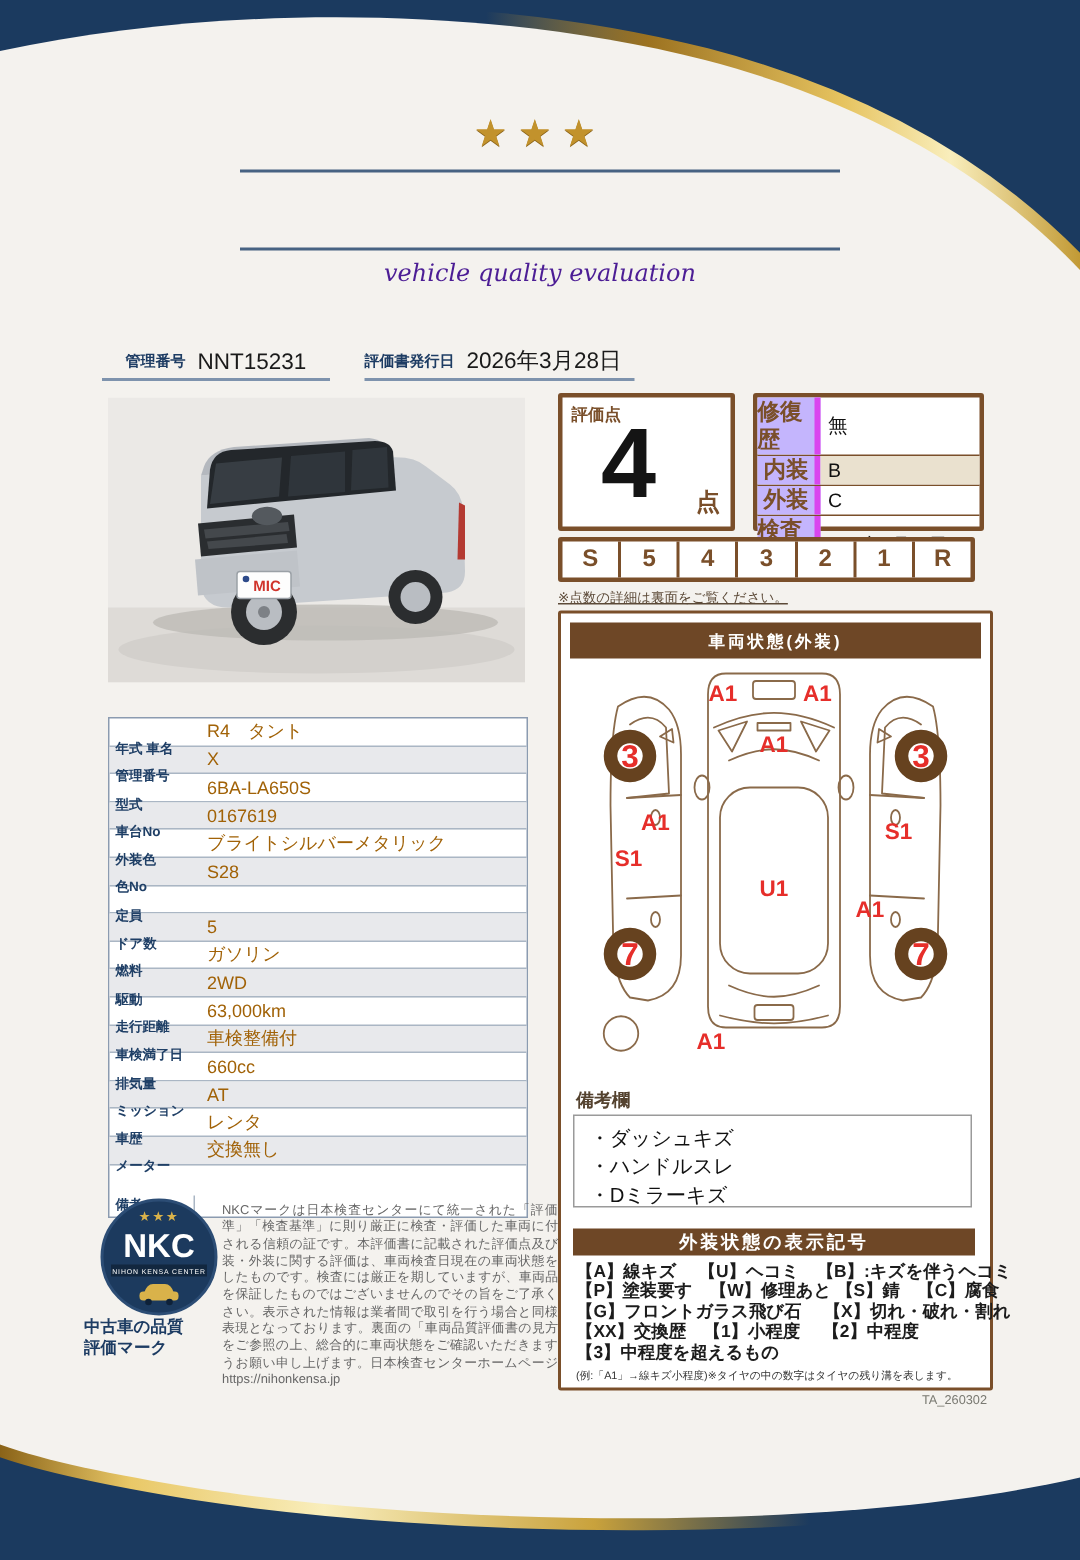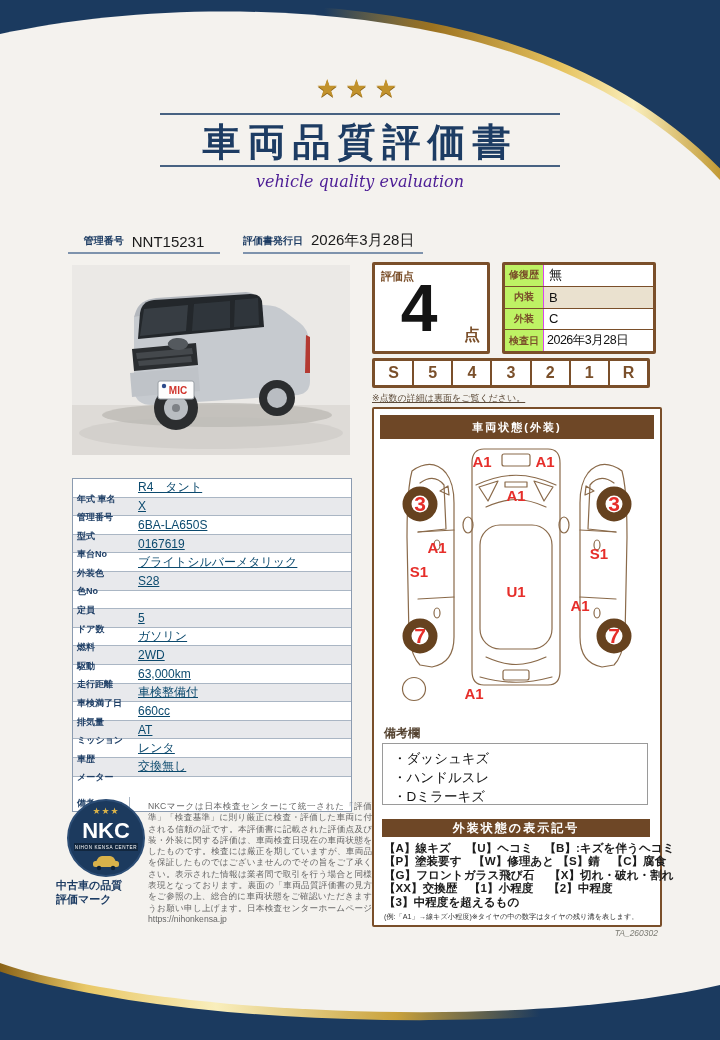--- a/index.html
+++ b/index.html
@@ -20,57 +20,57 @@
 
   
   .score-box{left:372px;top:262px;width:112px;height:86px;background:#fff;border:3px solid #7a4f2a;border-radius:2px;}
   .score-box .lb{position:absolute;top:4px;left:6px;font-size:11px;font-weight:bold;color:#7a4f2a;}
   .score-box .vl{position:absolute;top:0px;left:0;right:24px;text-align:center;font-size:66px;font-weight:bold;color:#141414;line-height:86px;}
   .score-box .un{position:absolute;right:7px;bottom:5px;font-size:16px;font-weight:bold;color:#7a4f2a;}
 
   .detail-box{left:502px;top:262px;width:148px;height:86px;background:#fff;border:3px solid #7a4f2a;border-radius:2px;display:flex;flex-direction:column;}
   .detail-row{flex:1;display:flex;border-bottom:1px solid #7a4f2a;}
   .detail-row:last-child{border-bottom:none;}
-  .detail-row .lb{width:38px;background:#bef264;color:#7a4f2a;font-size:10px;font-weight:bold;display:flex;align-items:center;justify-content:center;border-right:1px solid #d946ef;}
+  .detail-row .lb{width:38px;background:#c4b5fd;color:#7a4f2a;font-size:15px;font-weight:bold;display:flex;align-items:center;justify-content:center;border-right:4px solid #d946ef;}
   .detail-row .vl{flex:1;font-size:13px;color:#111;display:flex;align-items:center;padding-left:5px;white-space:nowrap;}
   .detail-row.alt .vl{background:#eae1cf;}
   .detail-row .vl.date{font-size:12.5px;padding-left:3px;letter-spacing:-0.5px;}
 
   .scale-bar{left:372px;top:358px;width:272px;height:24px;background:#fff;border:3px solid #7a4f2a;border-radius:2px;display:flex;}
   .scale-cell{flex:1;display:flex;align-items:center;justify-content:center;font-size:16px;font-weight:bold;color:#7a4f2a;border-right:2px solid #7a4f2a;}
   .scale-cell:last-child{border-right:none;}
   .scale-note{left:372px;top:392px;font-size:9px;color:#5c4a38;text-decoration:underline;}
 
   
   .photo{left:72px;top:265px;width:278px;height:190px;}
 
   
   .vtable{left:72px;top:478px;width:278px;border:1px solid #8b9bb0;background:#fff;}
   .vrow{display:flex;height:17.6px;border-bottom:1px solid #aab6c4;}
   .vrow:last-child{border-bottom:none;height:34px;}
   .vrow.alt{background:#e8e9ec;}
   .vrow .lb{width:52px;border-right:1px solid #aab6c4;font-size:9px;font-weight:bold;color:#1f3f66;display:flex;align-items:center;padding-left:4px;white-space:nowrap;margin-top:20px;}
-  .vrow .vl{flex:1;font-size:12px;color:#0c4a6e;display:flex;align-items:center;padding-left:8px;white-space:nowrap;text-decoration:underline;}
+  .vrow .vl{flex:1;font-size:12px;color:#a16207;display:flex;align-items:center;padding-left:8px;white-space:nowrap;}
 
   
   .nkc-caption{left:56px;top:878px;width:100px;text-align:left;font-size:11px;font-weight:bold;color:#1d3c63;line-height:14px;}
   .nkc-desc{left:148px;top:801px;width:233px;font-size:8.6px;color:#666;line-height:11.3px;text-align:justify;}
 
   
   .panel{left:372px;top:407px;width:286px;height:516px;background:#fff;border:2.5px solid #7a4f2a;border-radius:2px;}
   .panel-head{position:absolute;top:6px;left:6px;right:6px;height:24px;background:#6e4726;color:#fff;font-size:11px;font-weight:bold;display:flex;align-items:center;justify-content:center;letter-spacing:2px;}
   .diagram{position:absolute;top:32px;left:0;width:286px;height:280px;}
   .remarks-lb{position:absolute;top:316px;left:10px;font-size:12px;font-weight:bold;color:#54422f;}
   .remarks-box{position:absolute;top:334px;left:8px;width:266px;height:62px;border:1px solid #9a9a9a;background:#fff;padding:5px 0 0 10px;box-sizing:border-box;}
   .remarks-box div{font-size:13.5px;color:#111;line-height:19px;}
   .legend-head{position:absolute;top:410px;left:8px;width:268px;height:18px;background:#6e4726;color:#fff;font-size:12px;font-weight:bold;display:flex;align-items:center;justify-content:center;letter-spacing:2px;}
   .legend-body{position:absolute;top:432px;left:10px;width:268px;}
   .legend-body div{font-size:11.6px;color:#1c1c1c;font-weight:bold;line-height:13.4px;white-space:nowrap;}
   .legend-note{font-size:7.2px !important;color:#333 !important;font-weight:normal !important;margin-top:2px;}
-  .doc-code{left:372px;top:928px;width:286px;text-align:right;font-size:8.5px;color:#7a7a72;font-style:italic;}
+  .doc-code{left:372px;top:928px;width:286px;text-align:right;font-size:8.5px;color:#7a7a72;}
 
   svg text{font-family:"Liberation Sans","DejaVu Sans",sans-serif;}
   .redmark{fill:#e62e2a;font-size:15px;font-weight:bold;}
   .tirenum{fill:#e62e2a;font-size:21px;font-weight:bold;}
 </style>
 </head>
 <body>
 
 <div class="page">
 
@@ -92,21 +92,20 @@
       </linearGradient>
     </defs>
     <rect x="0" y="0" width="720" height="1040" fill="#1b3a5f"></rect>
     <path d="M0,34 C140,4 320,2 470,40 C585,70 665,122 720,180" fill="none" stroke="url(#goldTop)" stroke-width="16"></path>
     <path d="M0,963 C30,974 75,983 130,992 C300,1018 560,1022 720,985" fill="none" stroke="url(#goldBottom)" stroke-width="16"></path>
     <path d="M0,34 C140,4 320,2 470,40 C585,70 665,122 720,180 L720,985 C560,1022 300,1018 130,992 C75,983 30,974 0,963 Z" fill="#f4f2ee"></path>
   </svg>
 
   <div class="abs stars">★★★</div>
   <div class="abs rule" style="top:113px;"></div>
-  <div class="abs doc-title">車両品質評価書</div>
   <div class="abs rule" style="top:165px;"></div>
   <div class="abs doc-sub">vehicle quality evaluation</div>
 
   <div class="abs adm" style="left:68px;width:152px;justify-content:center;">
     <span class="lb">管理番号</span>
     <span class="vl">NNT15231</span>
   </div>
   <div class="abs adm" style="left:243px;width:180px;">
     <span class="lb">評価書発行日</span>
     <span class="vl">2026年3月28日</span>

